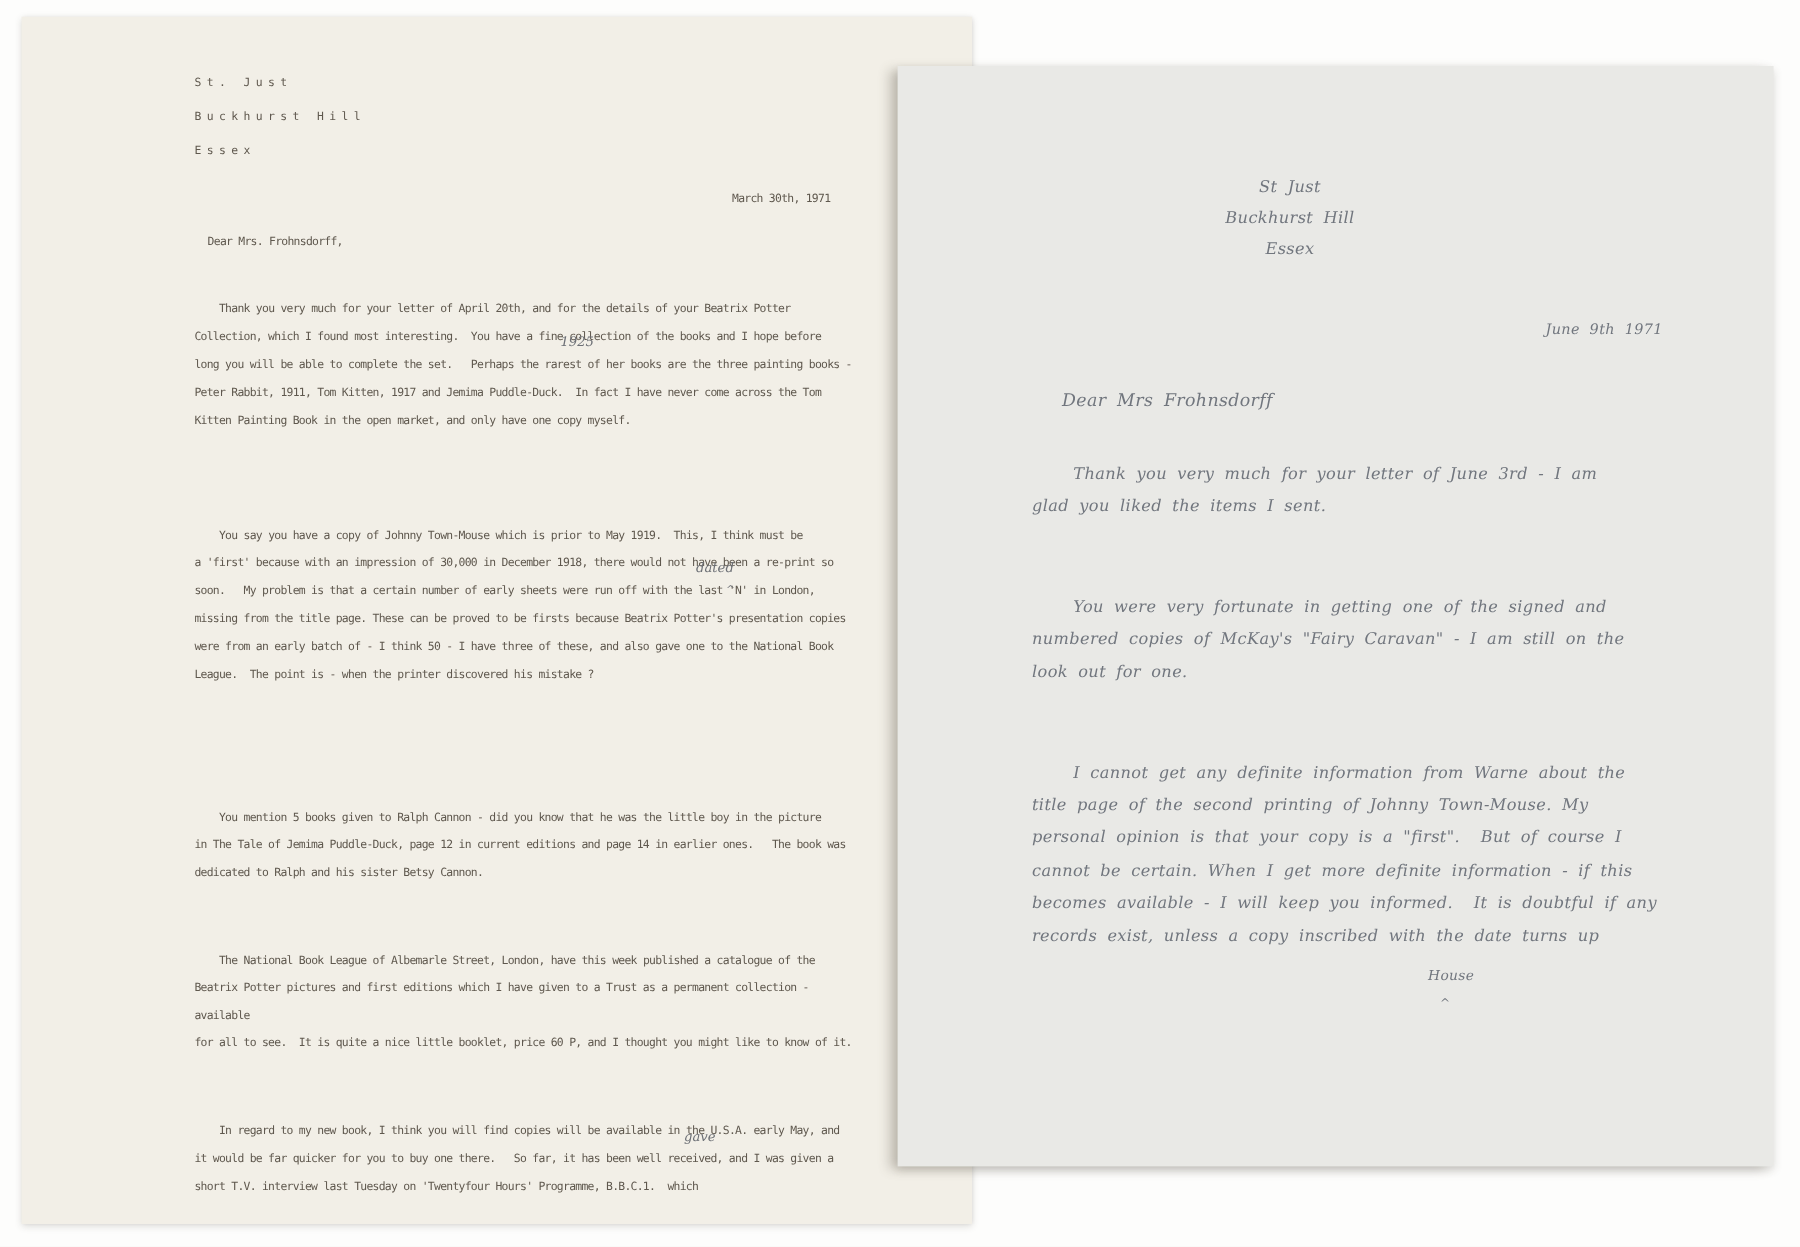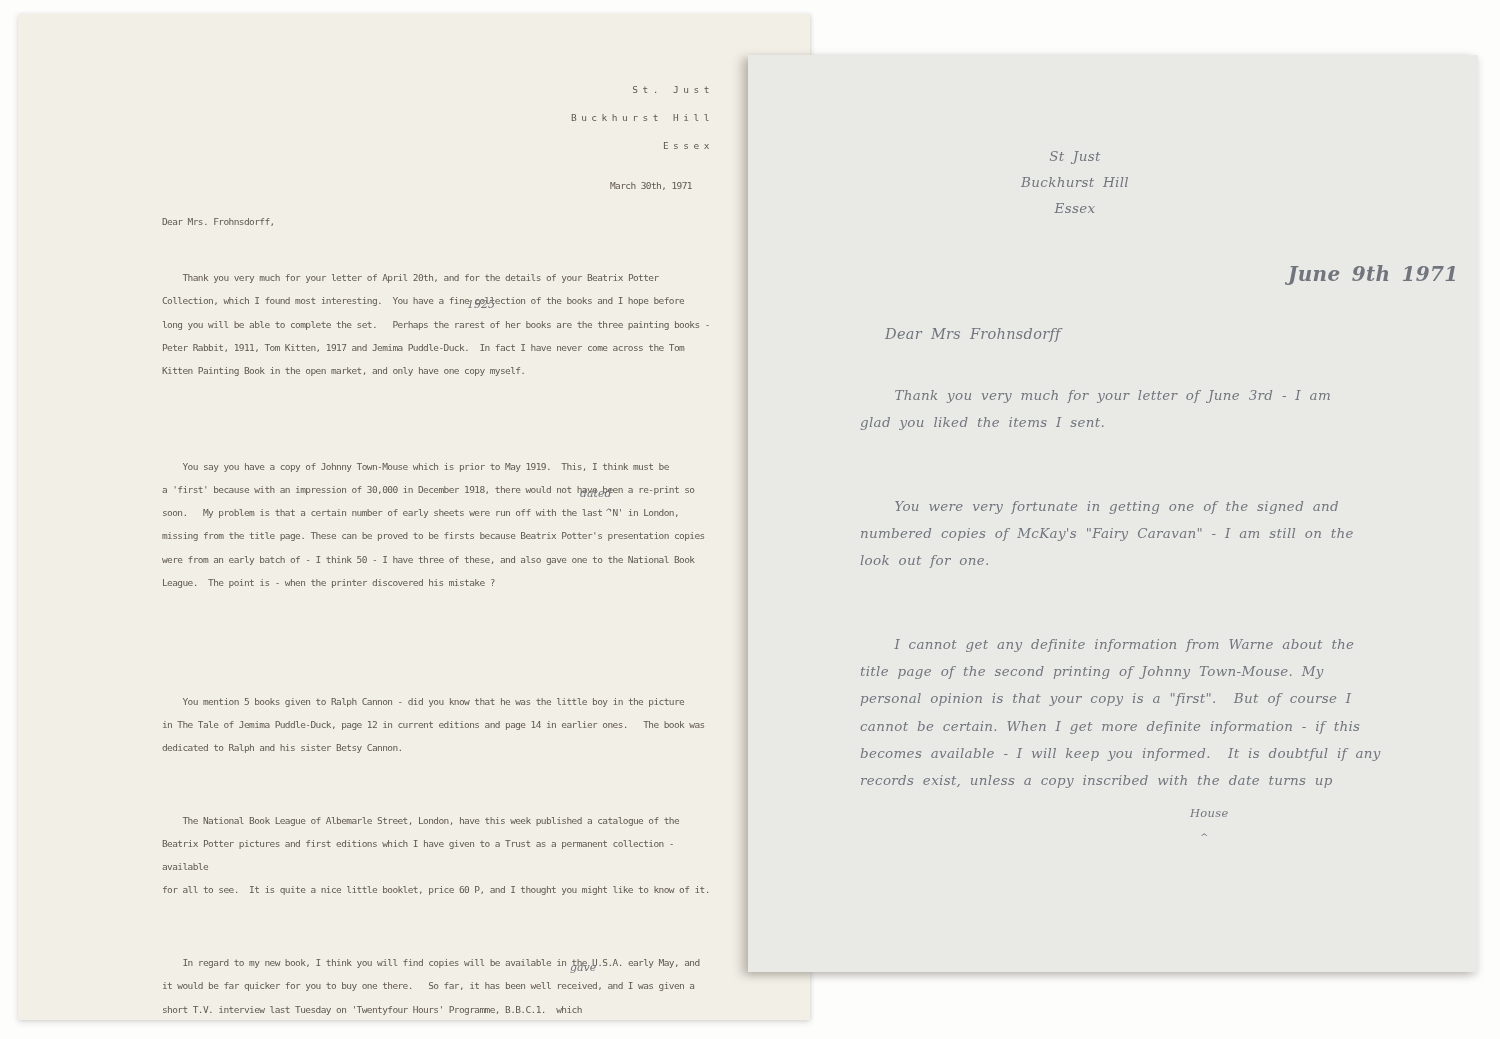--- a/index.html
+++ b/index.html
@@ -29,24 +29,24 @@
     padding: 0 14px 0 112px;
   }
   
   .t {
     font-family: "DejaVu Sans Mono", monospace;
     font-size: 9.5px;
     letter-spacing: -0.6px;
     color: #5f584e;
     white-space: pre-wrap;
   }
-  .t-header { margin-top: 62px; text-align: right; letter-spacing: 4.5px; line-height: 28px; }
+  .t-header { margin-top: 42px; text-align: left; letter-spacing: 4.5px; line-height: 28px; }
   .t-date { margin-top: 14px; margin-left: 448px; line-height: 23px; }
   .t-recipient { margin-top: 20px; line-height: 21.5px; }
-  .t-salutation { margin-top: 13px; line-height: 23px; }
+  .t-salutation { margin-top: 13px; line-height: 23px; margin-left: 11px; }
   .t-para { line-height: 23.2px; text-indent: 53px; position: relative; margin: 3px 0 0 0; }
   .t-para.first { margin-top: 10px; }
   .t-annot {
     position: absolute;
     font-family: "DejaVu Serif", serif;
     font-style: italic;
     font-size: 11px;
     color: #6d7076;
     letter-spacing: 0;
     text-indent: 0;
@@ -61,21 +61,21 @@
   .h {
     font-family: "DejaVu Serif", serif;
     font-style: italic;
     font-size: 13.5px;
     color: #71767e;
     letter-spacing: 0.3px;
     word-spacing: 4px;
     white-space: pre-wrap;
   }
   .h-header { margin-top: 88px; width: 430px; text-align: center; line-height: 26px; }
-  .h-date { margin-top: 41px; margin-left: 428px; line-height: 24px; font-size: 20px; font-weight: bold; }
+  .h-date { margin-top: 41px; margin-left: 428px; line-height: 24px; font-size: 12px; }
   .h-salutation { margin-top: 36px; margin-left: 25px; line-height: 24px; font-size: 14.5px; }
   .h-para { line-height: 27.2px; text-indent: 76px; position: relative; margin: 2px 0 0 0; }
   .h-para.first { margin-top: 9px; }
   .h-annot {
     position: absolute;
     font-size: 11.5px;
     line-height: 11px;
     text-indent: 0;
     color: #71767e;
   }

